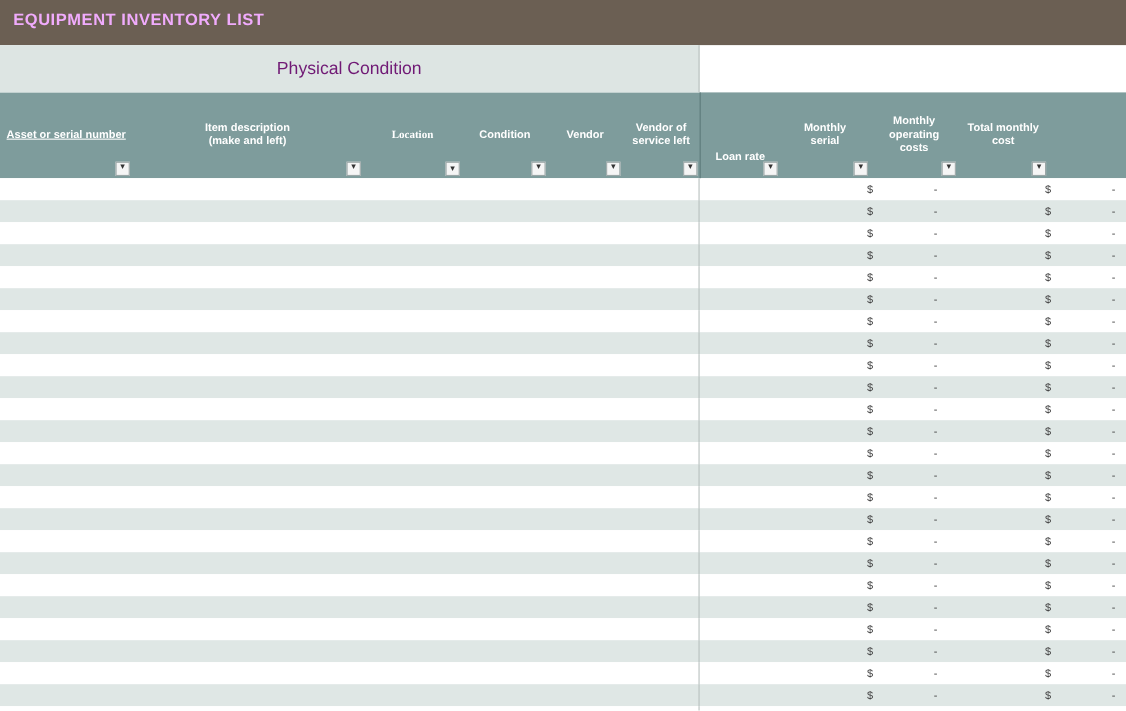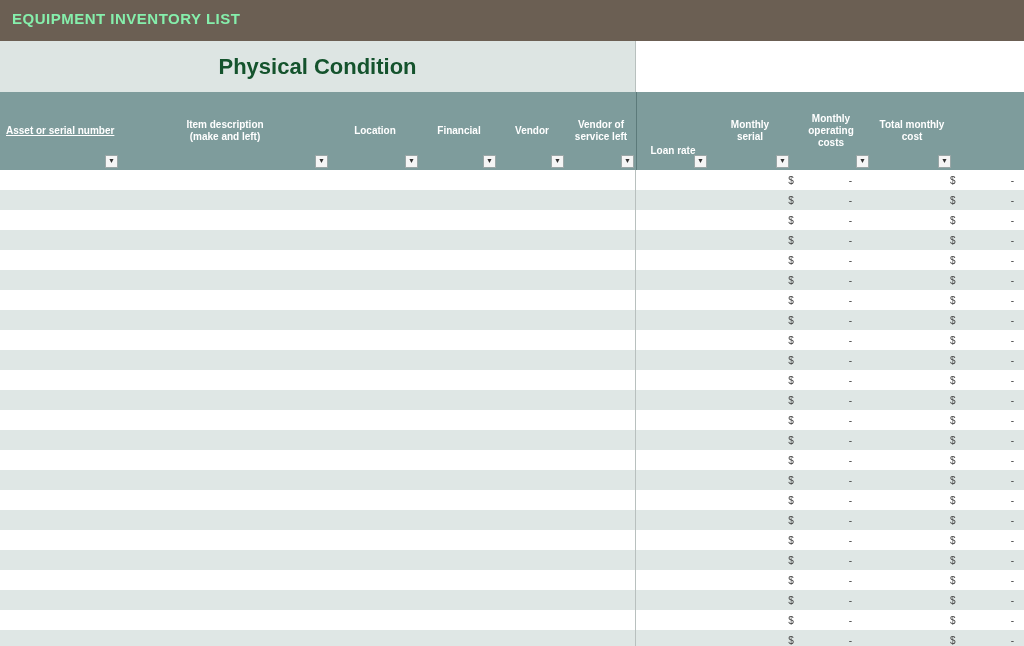--- a/index.html
+++ b/index.html
@@ -1,30 +1,30 @@
 <!DOCTYPE html>
 <html><head>
 <meta charset="utf-8">
 <style>
   * { box-sizing: border-box; margin: 0; padding: 0; }
   html, body { width: 1024px; height: 646px; font-family: Arial, sans-serif; background: #fff; overflow: hidden; }
   .title-bar {
     background: #6b5f53;
-    color: #86efac;
+    color: #f0abfc;
     font-weight: bold;
     font-size: 15px;
     padding: 10px 12px 14px 12px;
     letter-spacing: 0.5px;
   }
   .section-row { display: flex; }
   .section-cell {
     text-align: center;
-    font-size: 22px;
-    font-weight: bold;
-    color: #14532d;
+    font-size: 16px;
+    font-weight: normal;
+    color: #701a75;
     padding: 13px 0 12px 0;
   }
   .section-left {
     width: 636px;
     background: #dde5e3;
     border-right: 1px solid #b8c0be;
   }
   .section-right {
     width: 388px;
     background: #dde5e3;
@@ -61,21 +61,21 @@
   }
   .filter-btn::after { content: "▼"; }
   .vsep { width: 1px; background: #5c7a7a; }
   .body { }
   .row { display: flex; height: 20px; }
   .row.even { background: #ffffff; }
   .row.odd  { background: #dfe7e5; }
   .cell { font-size: 10px; color: #444; display: flex; align-items: center; padding: 0 6px; }
   .col-asset  { width: 120px; }
   .col-desc   { width: 210px; }
-  .col-loc    { width: 90px; }
+  .col-loc    { width: 90px; font-family: Liberation Serif, serif; }
   .col-cond   { width: 78px; }
   .col-vend   { width: 68px; }
   .col-svc    { width: 70px; }
   .col-term   { width: 72px; }
   .col-rate   { width: 72px; margin-top: 40px; }
   .col-mpay   { width: 82px; }
   .col-opex   { width: 80px; }
   .col-total  { width: 82px; }
   .divider { width: 1px; background: #b8c0be; }
   .money { display: flex; width: 100%; justify-content: space-between; }
@@ -100,21 +100,21 @@
     <span>
       <span>Item description</span><br><span>(make and left)</span>
     </span>
     <div class="filter-btn"></div>
   </div>
   <div class="hcell col-loc">
     <span>Location</span>
     <div class="filter-btn"></div>
   </div>
   <div class="hcell col-cond">
-    <span>Financial</span>
+    <span>Condition</span>
     <div class="filter-btn"></div>
   </div>
   <div class="hcell col-vend">
     <span>Vendor</span>
     <div class="filter-btn"></div>
   </div>
   <div class="hcell col-svc">
     <span>
       <span>Vendor of</span><br><span>service left</span>
     </span>

